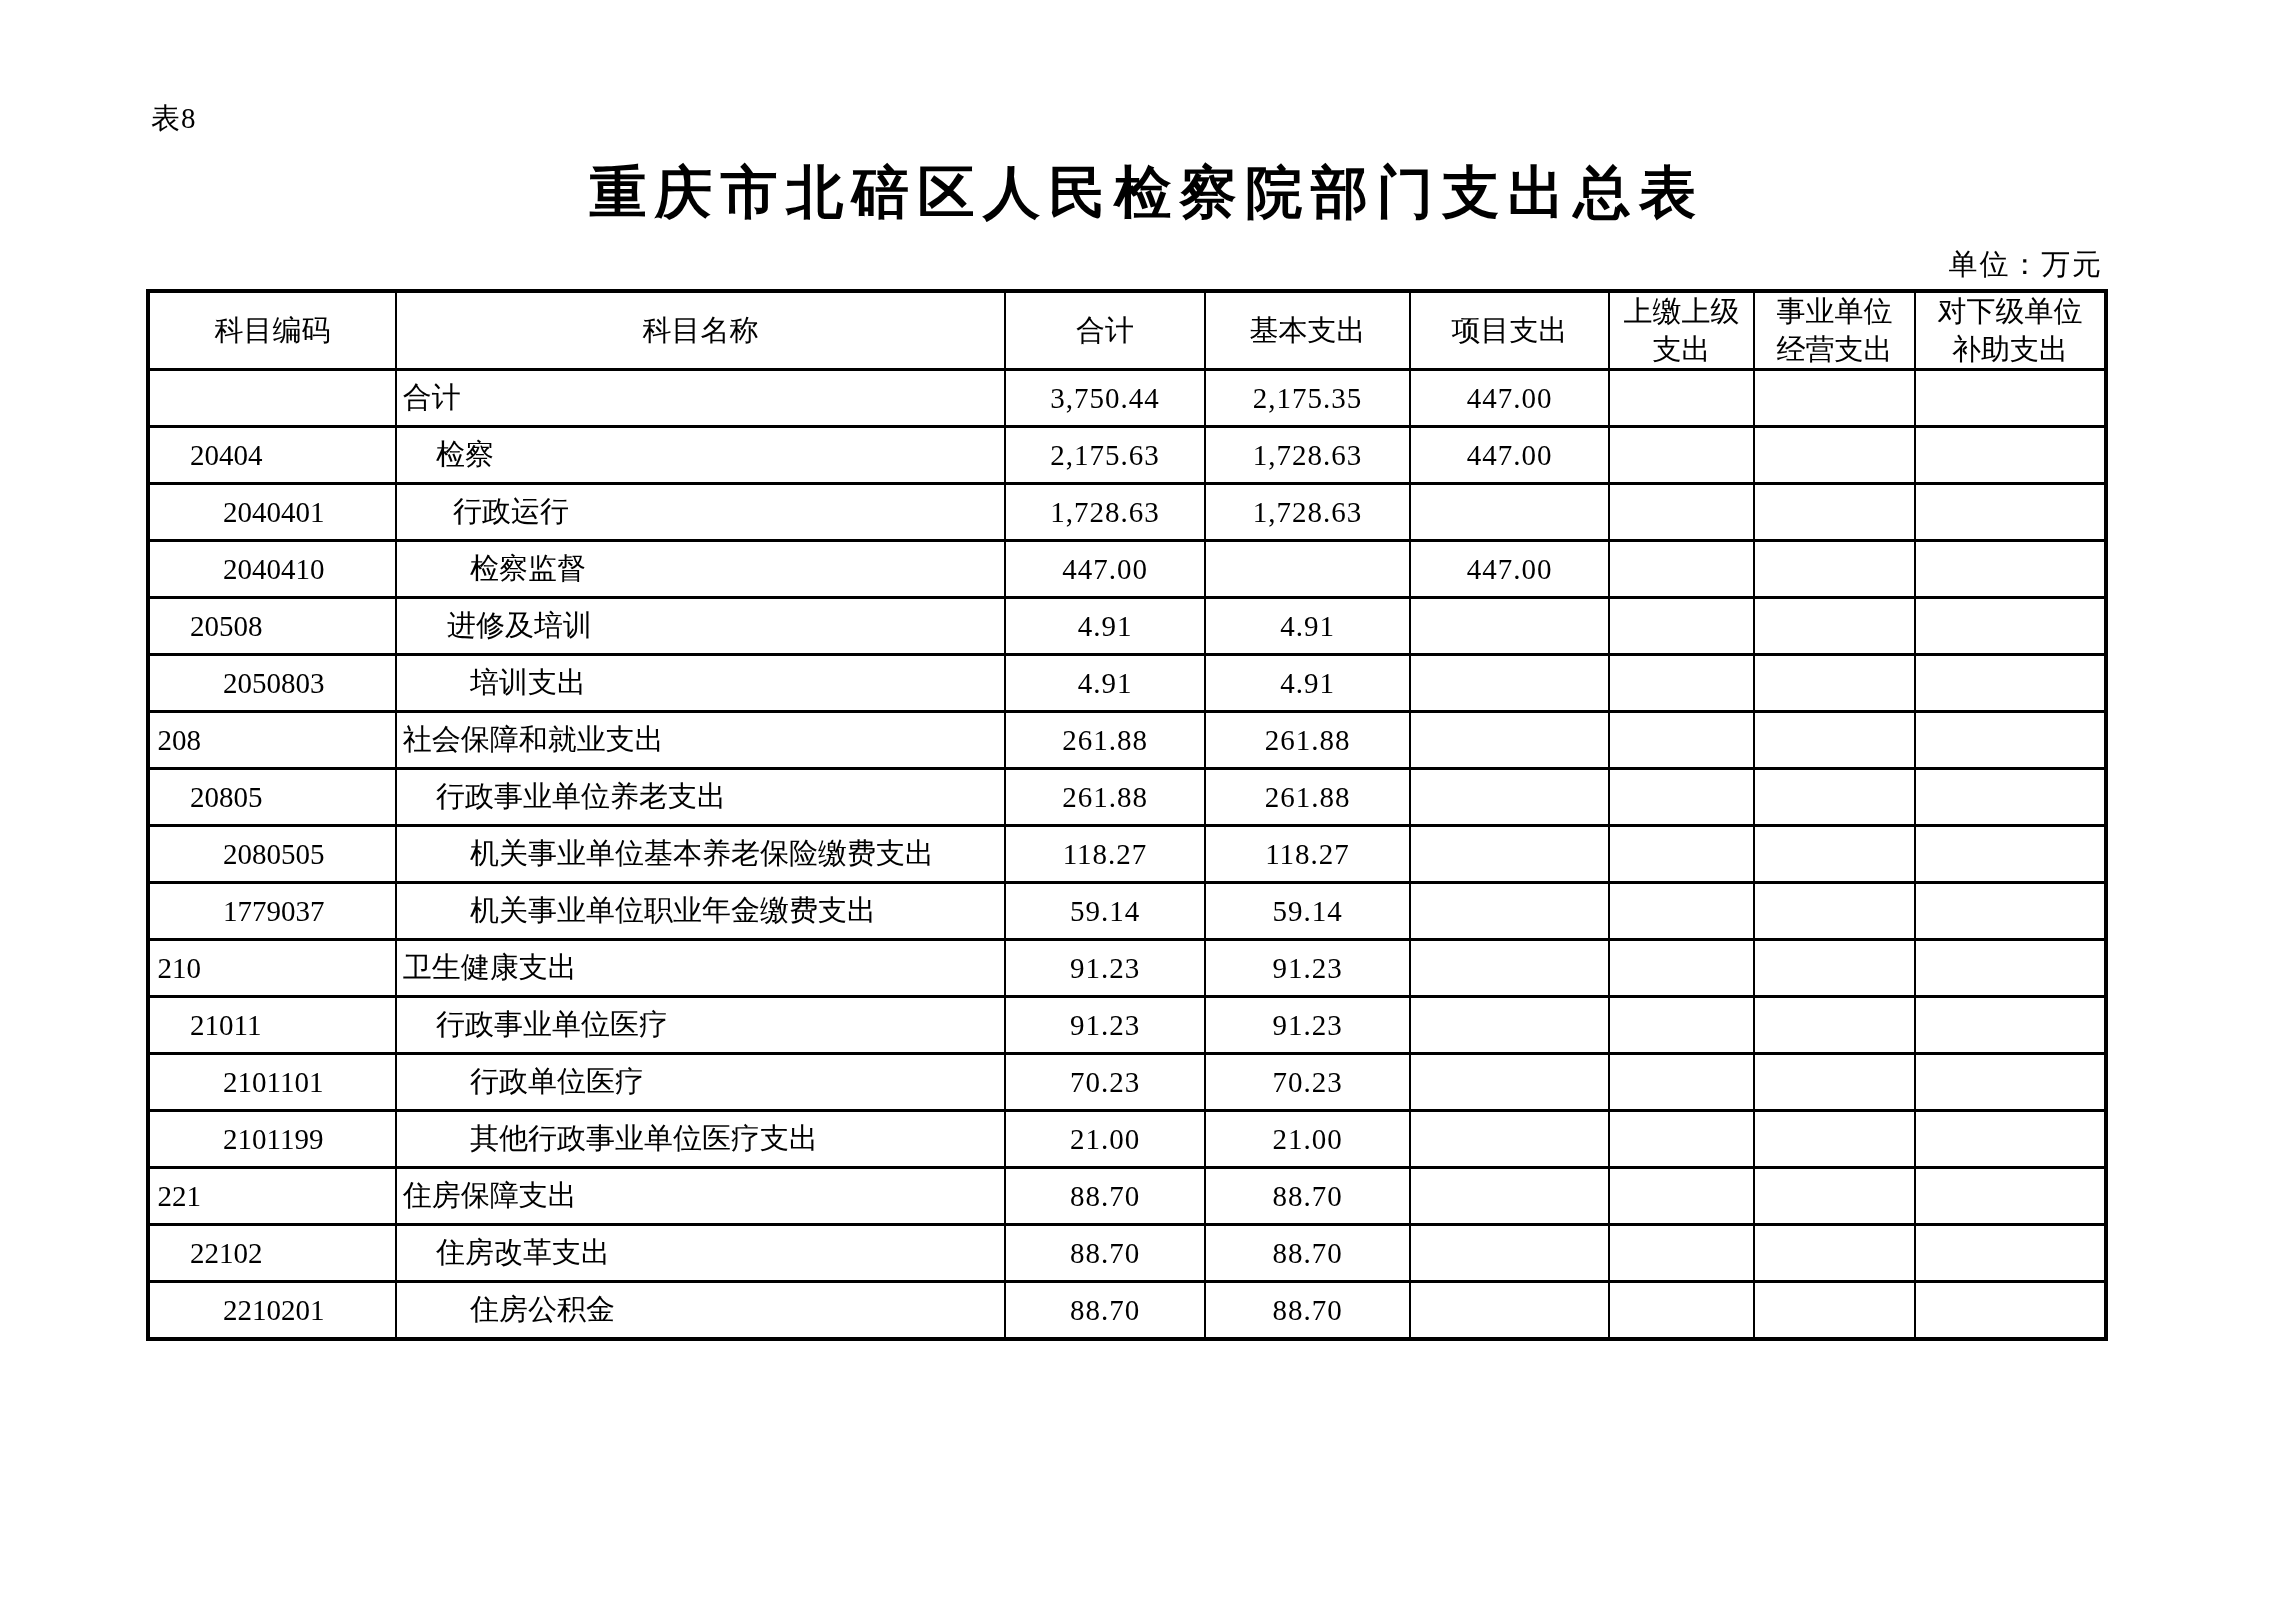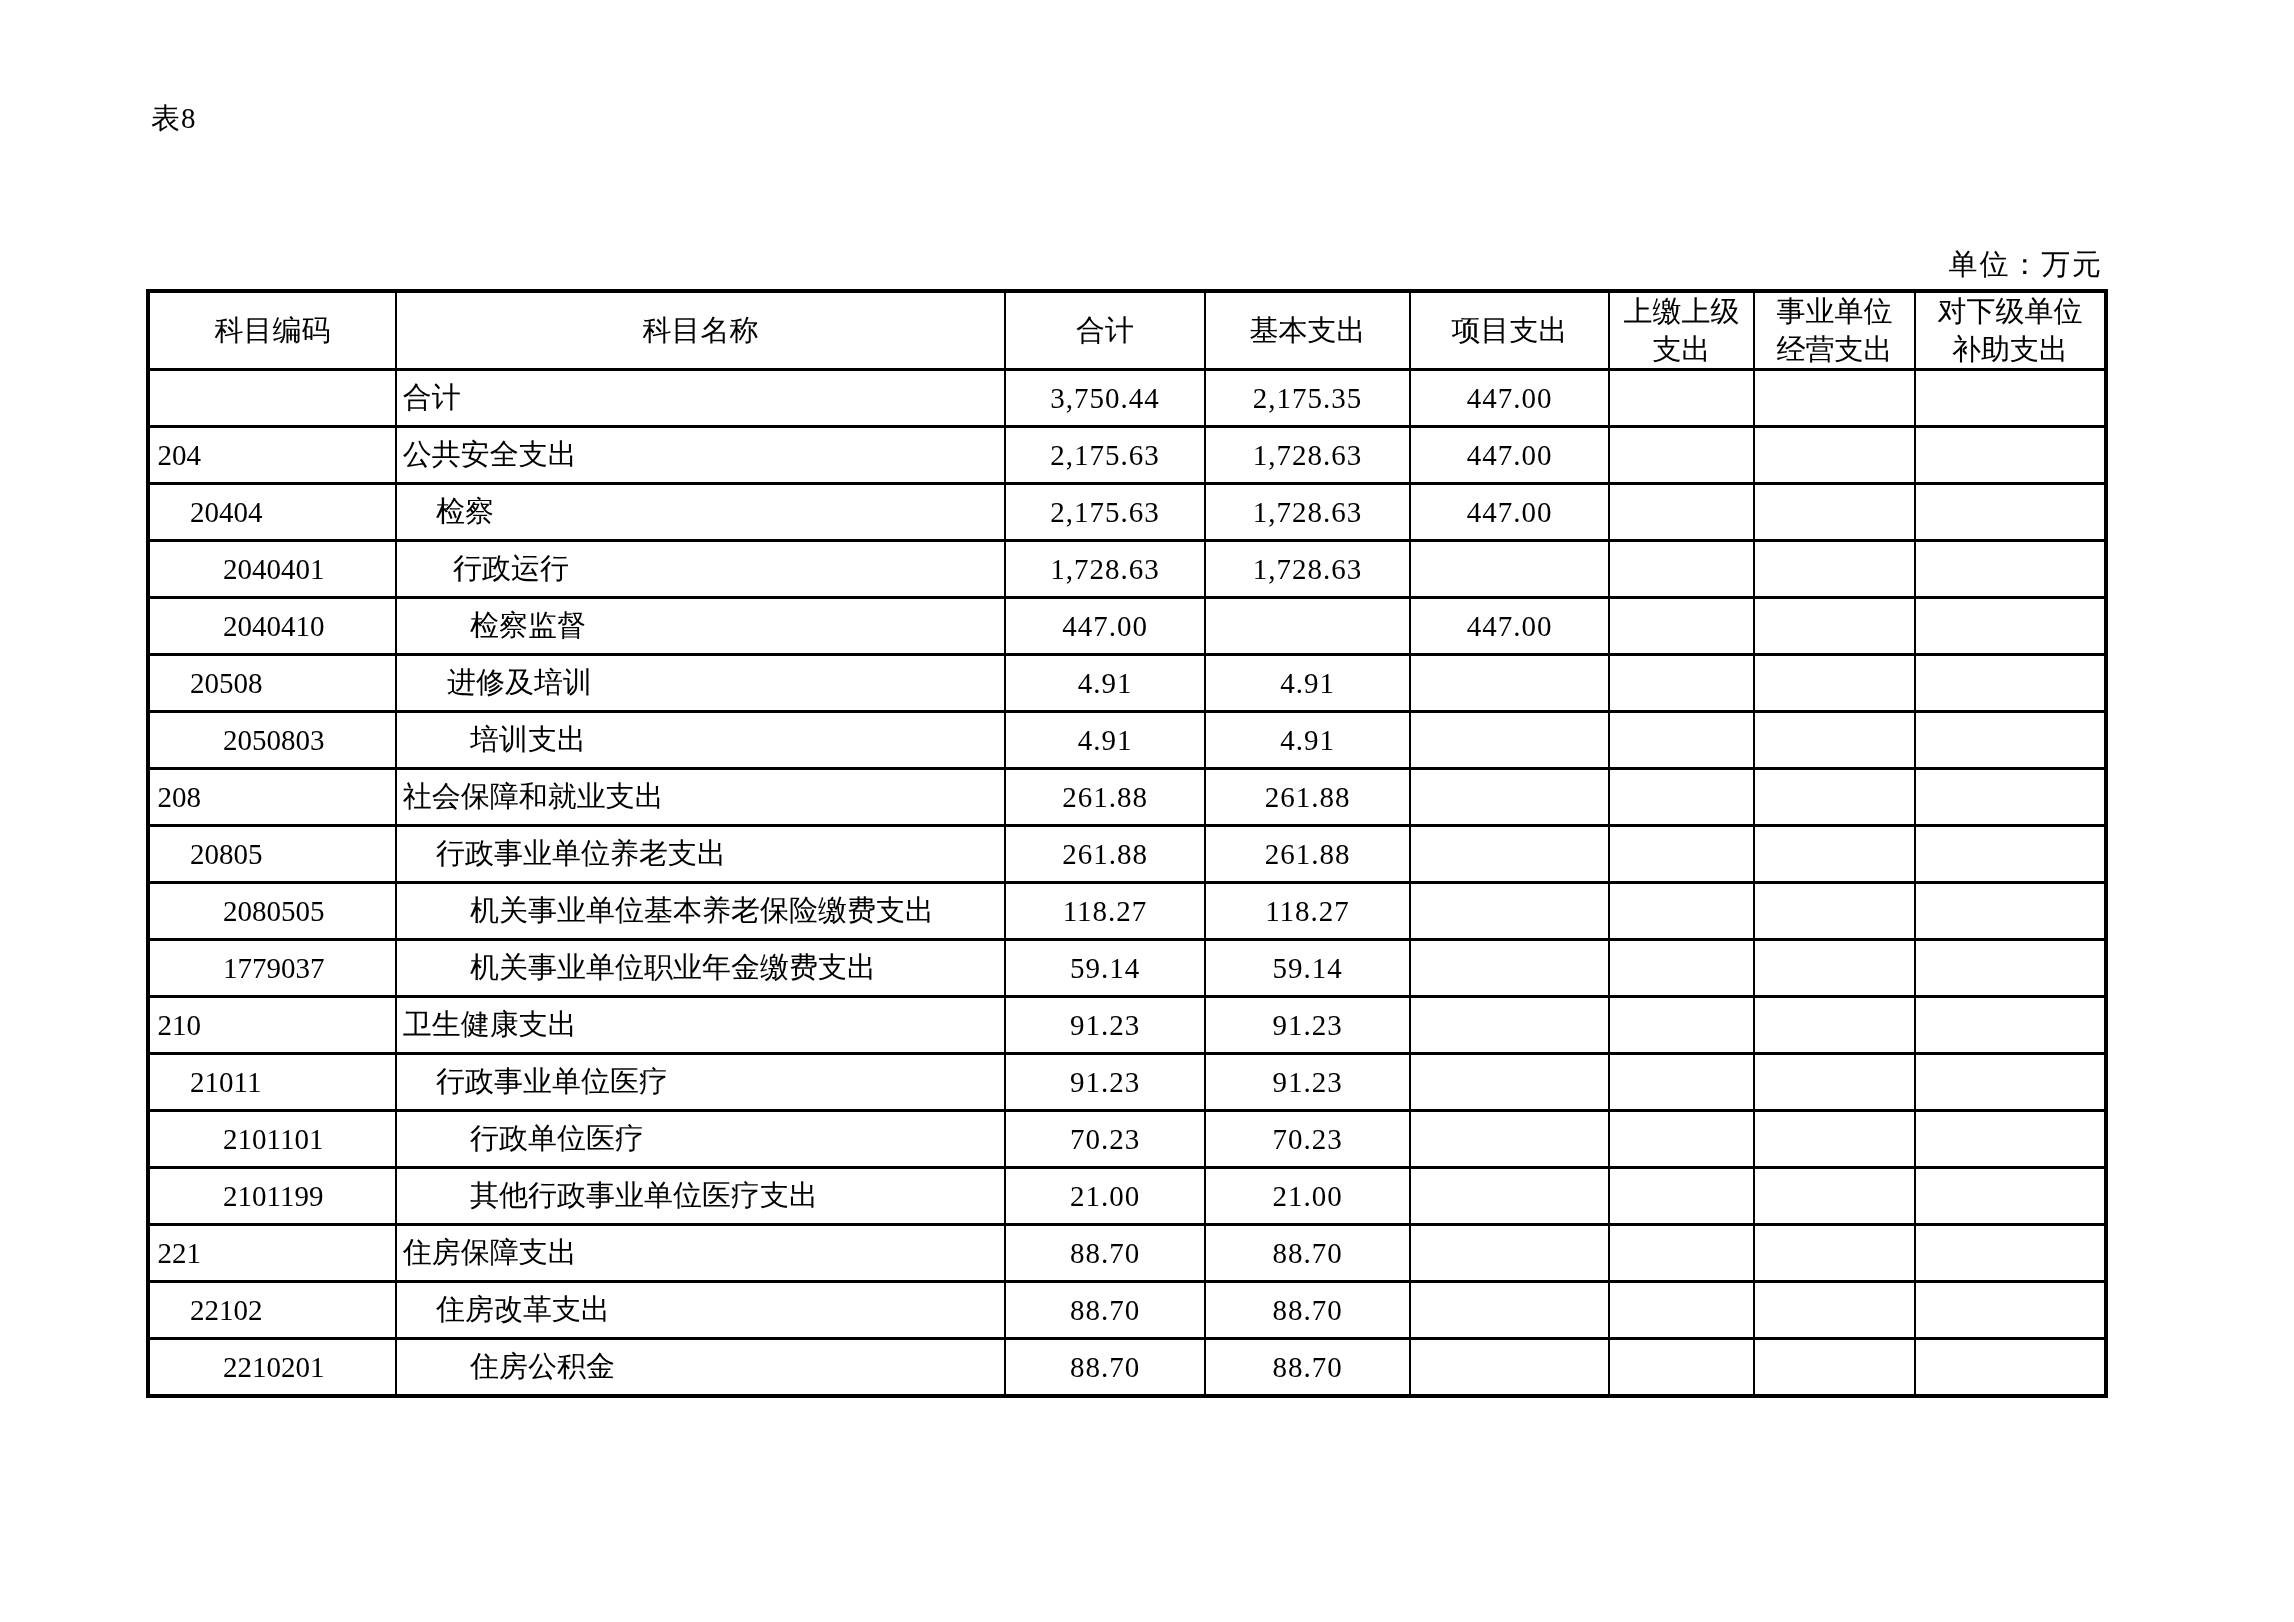--- a/index.html
+++ b/index.html
@@ -88,20 +88,21 @@
     letter-spacing: 1px;
   }
 </style>
 </head>
 <body>
 
 <div class="page">
 
   <div class="table-label">表8</div>
 
+  <div class="page-title">重庆市北碚区人民检察院部门支出总表</div>
 
   <div class="unit-note">单位：万元</div>
 
   <table class="budget">
     <colgroup>
       <col style="width:248px">
       <col style="width:609px">
       <col style="width:200px">
       <col style="width:205px">
       <col style="width:199px">
@@ -129,30 +130,20 @@
     <td class="cell-code" style="padding-left: 7.6px;"></td>
     <td class="cell-name" style="padding-left: 5.7px;">合计</td>
     <td class="cell-num">3,750.44</td>
     <td class="cell-num">2,175.35</td>
     <td class="cell-num">447.00</td>
     <td class="cell-num"></td>
     <td class="cell-num"></td>
     <td class="cell-num"></td>
   </tr>
         <tr>
-    <td class="cell-code" style="padding-left: 7.6px;">204</td>
-    <td class="cell-name" style="padding-left: 5.7px;">公共安全支出</td>
-    <td class="cell-num">2,175.63</td>
-    <td class="cell-num">1,728.63</td>
-    <td class="cell-num">447.00</td>
-    <td class="cell-num"></td>
-    <td class="cell-num"></td>
-    <td class="cell-num"></td>
-  </tr>
-        <tr>
     <td class="cell-code" style="padding-left: 40px;">20404</td>
     <td class="cell-name" style="padding-left: 39px;">检察</td>
     <td class="cell-num">2,175.63</td>
     <td class="cell-num">1,728.63</td>
     <td class="cell-num">447.00</td>
     <td class="cell-num"></td>
     <td class="cell-num"></td>
     <td class="cell-num"></td>
   </tr>
         <tr>

